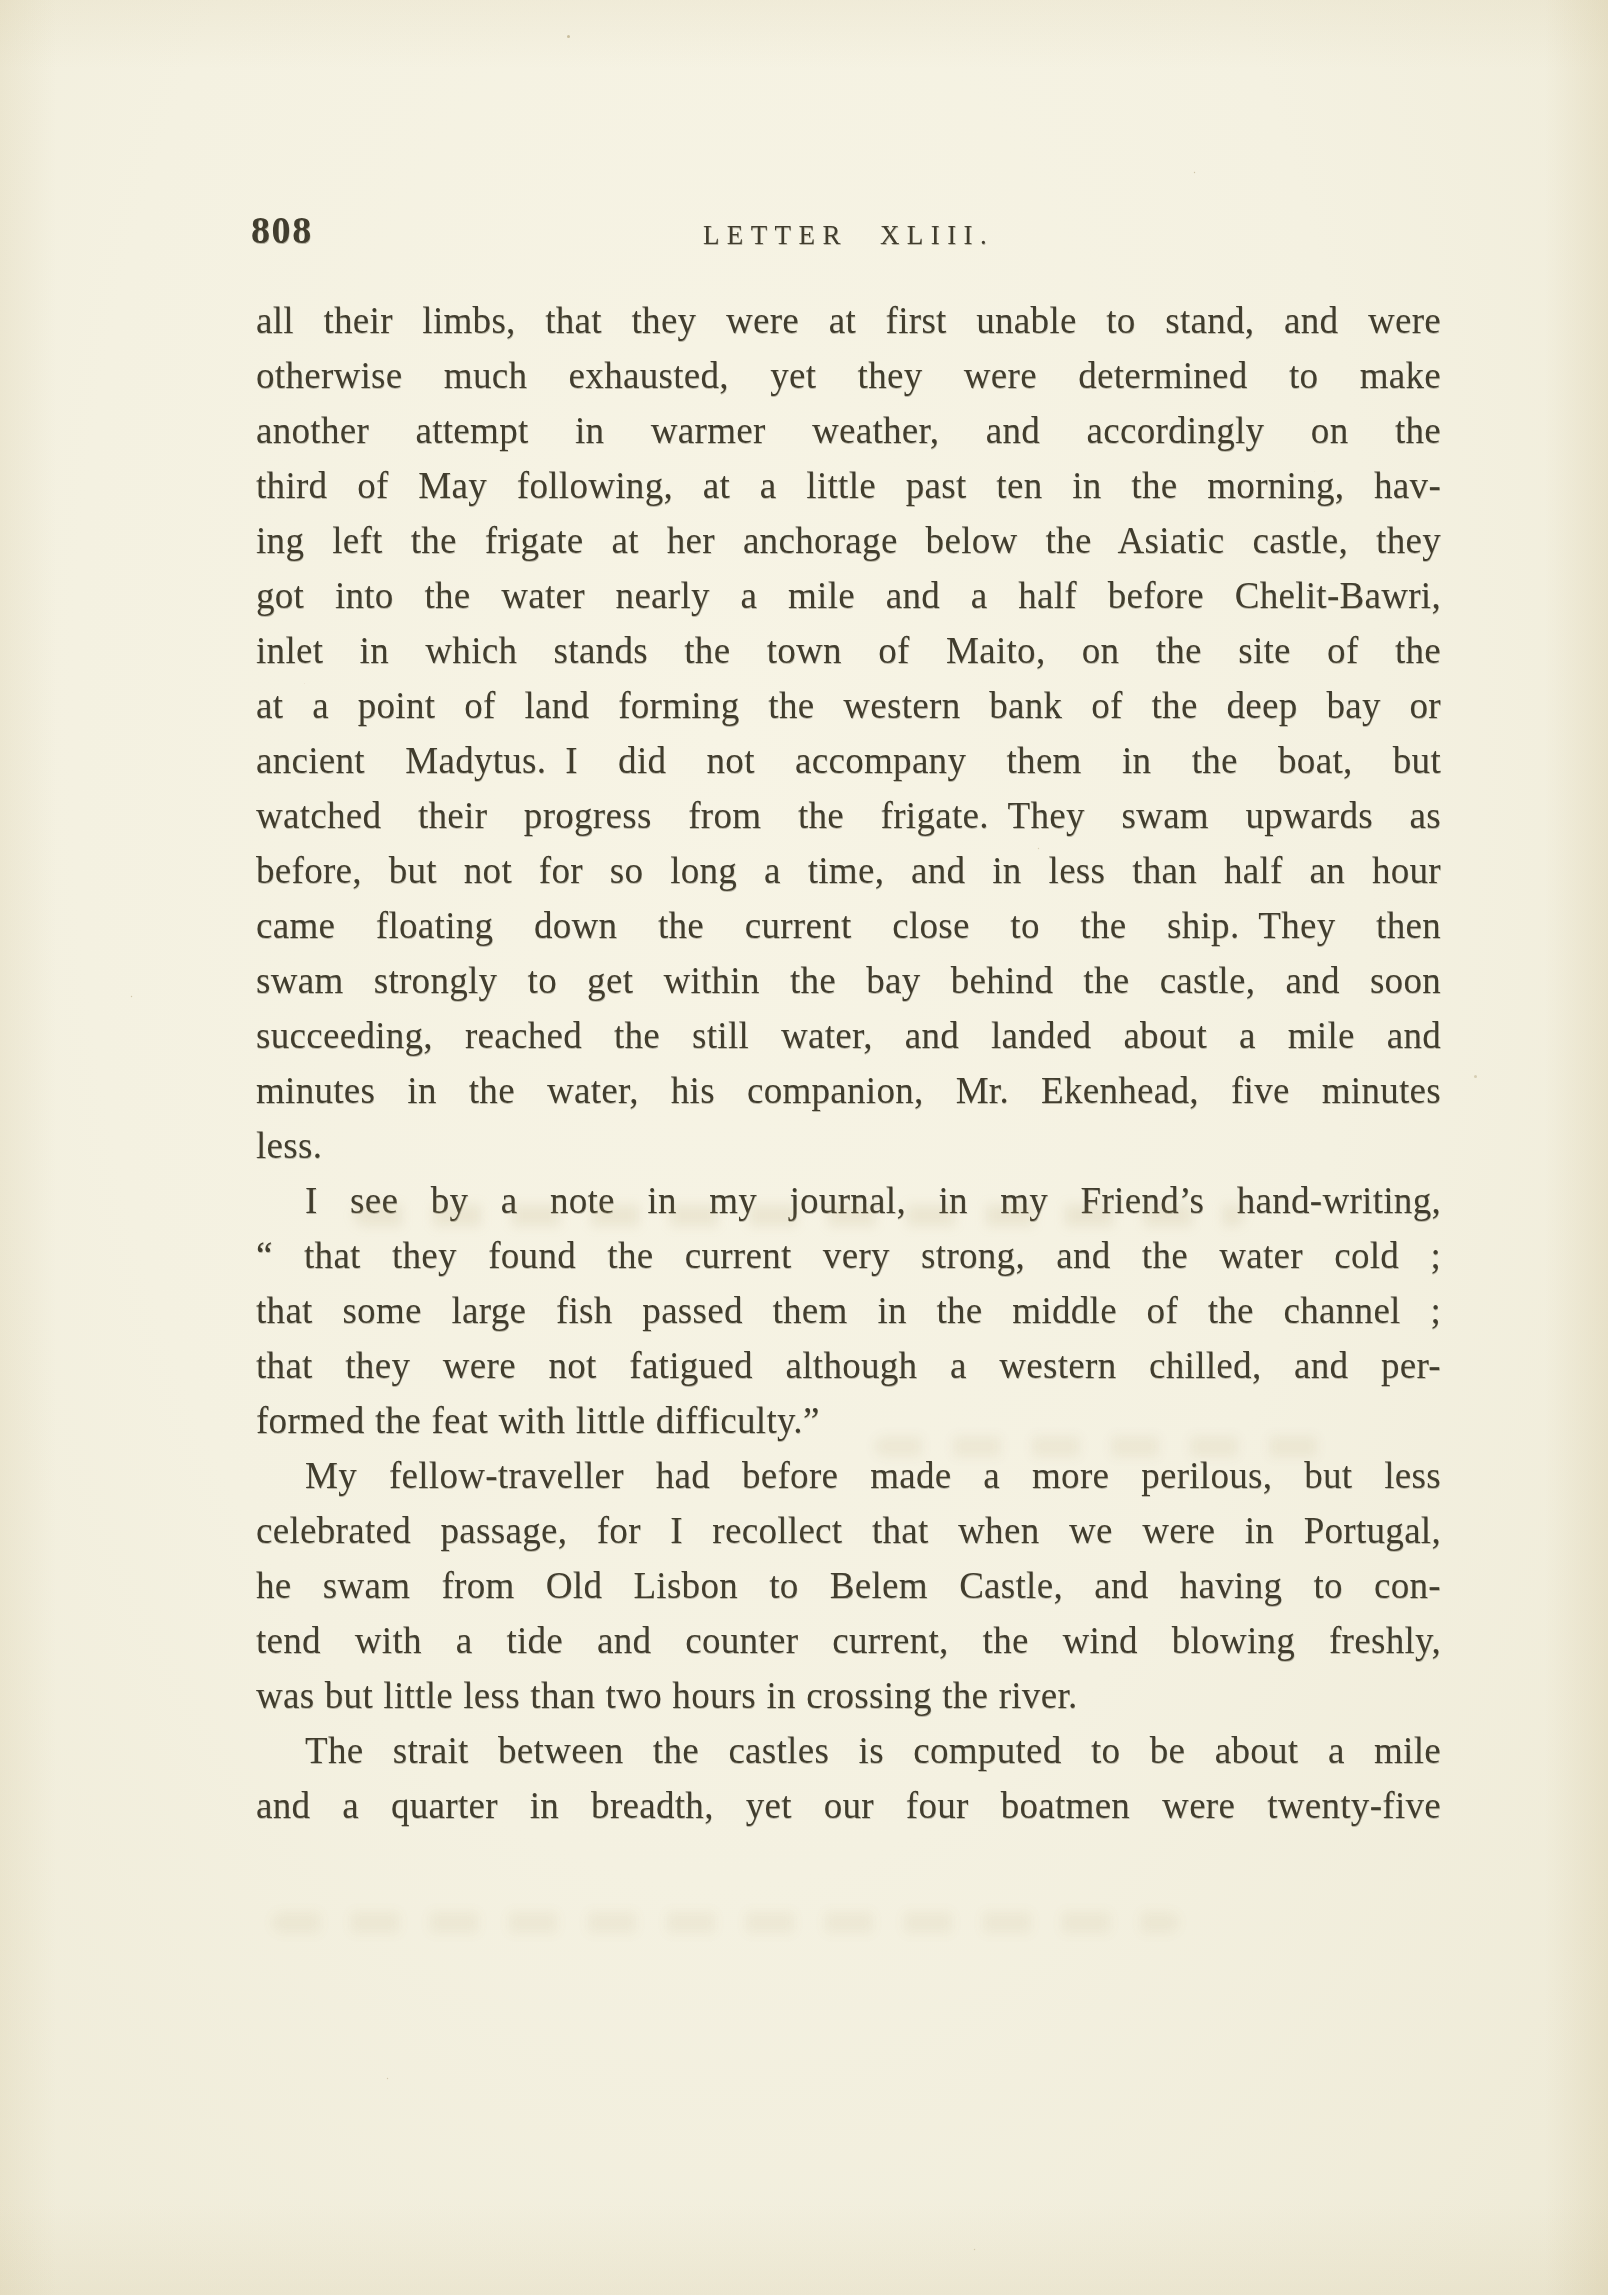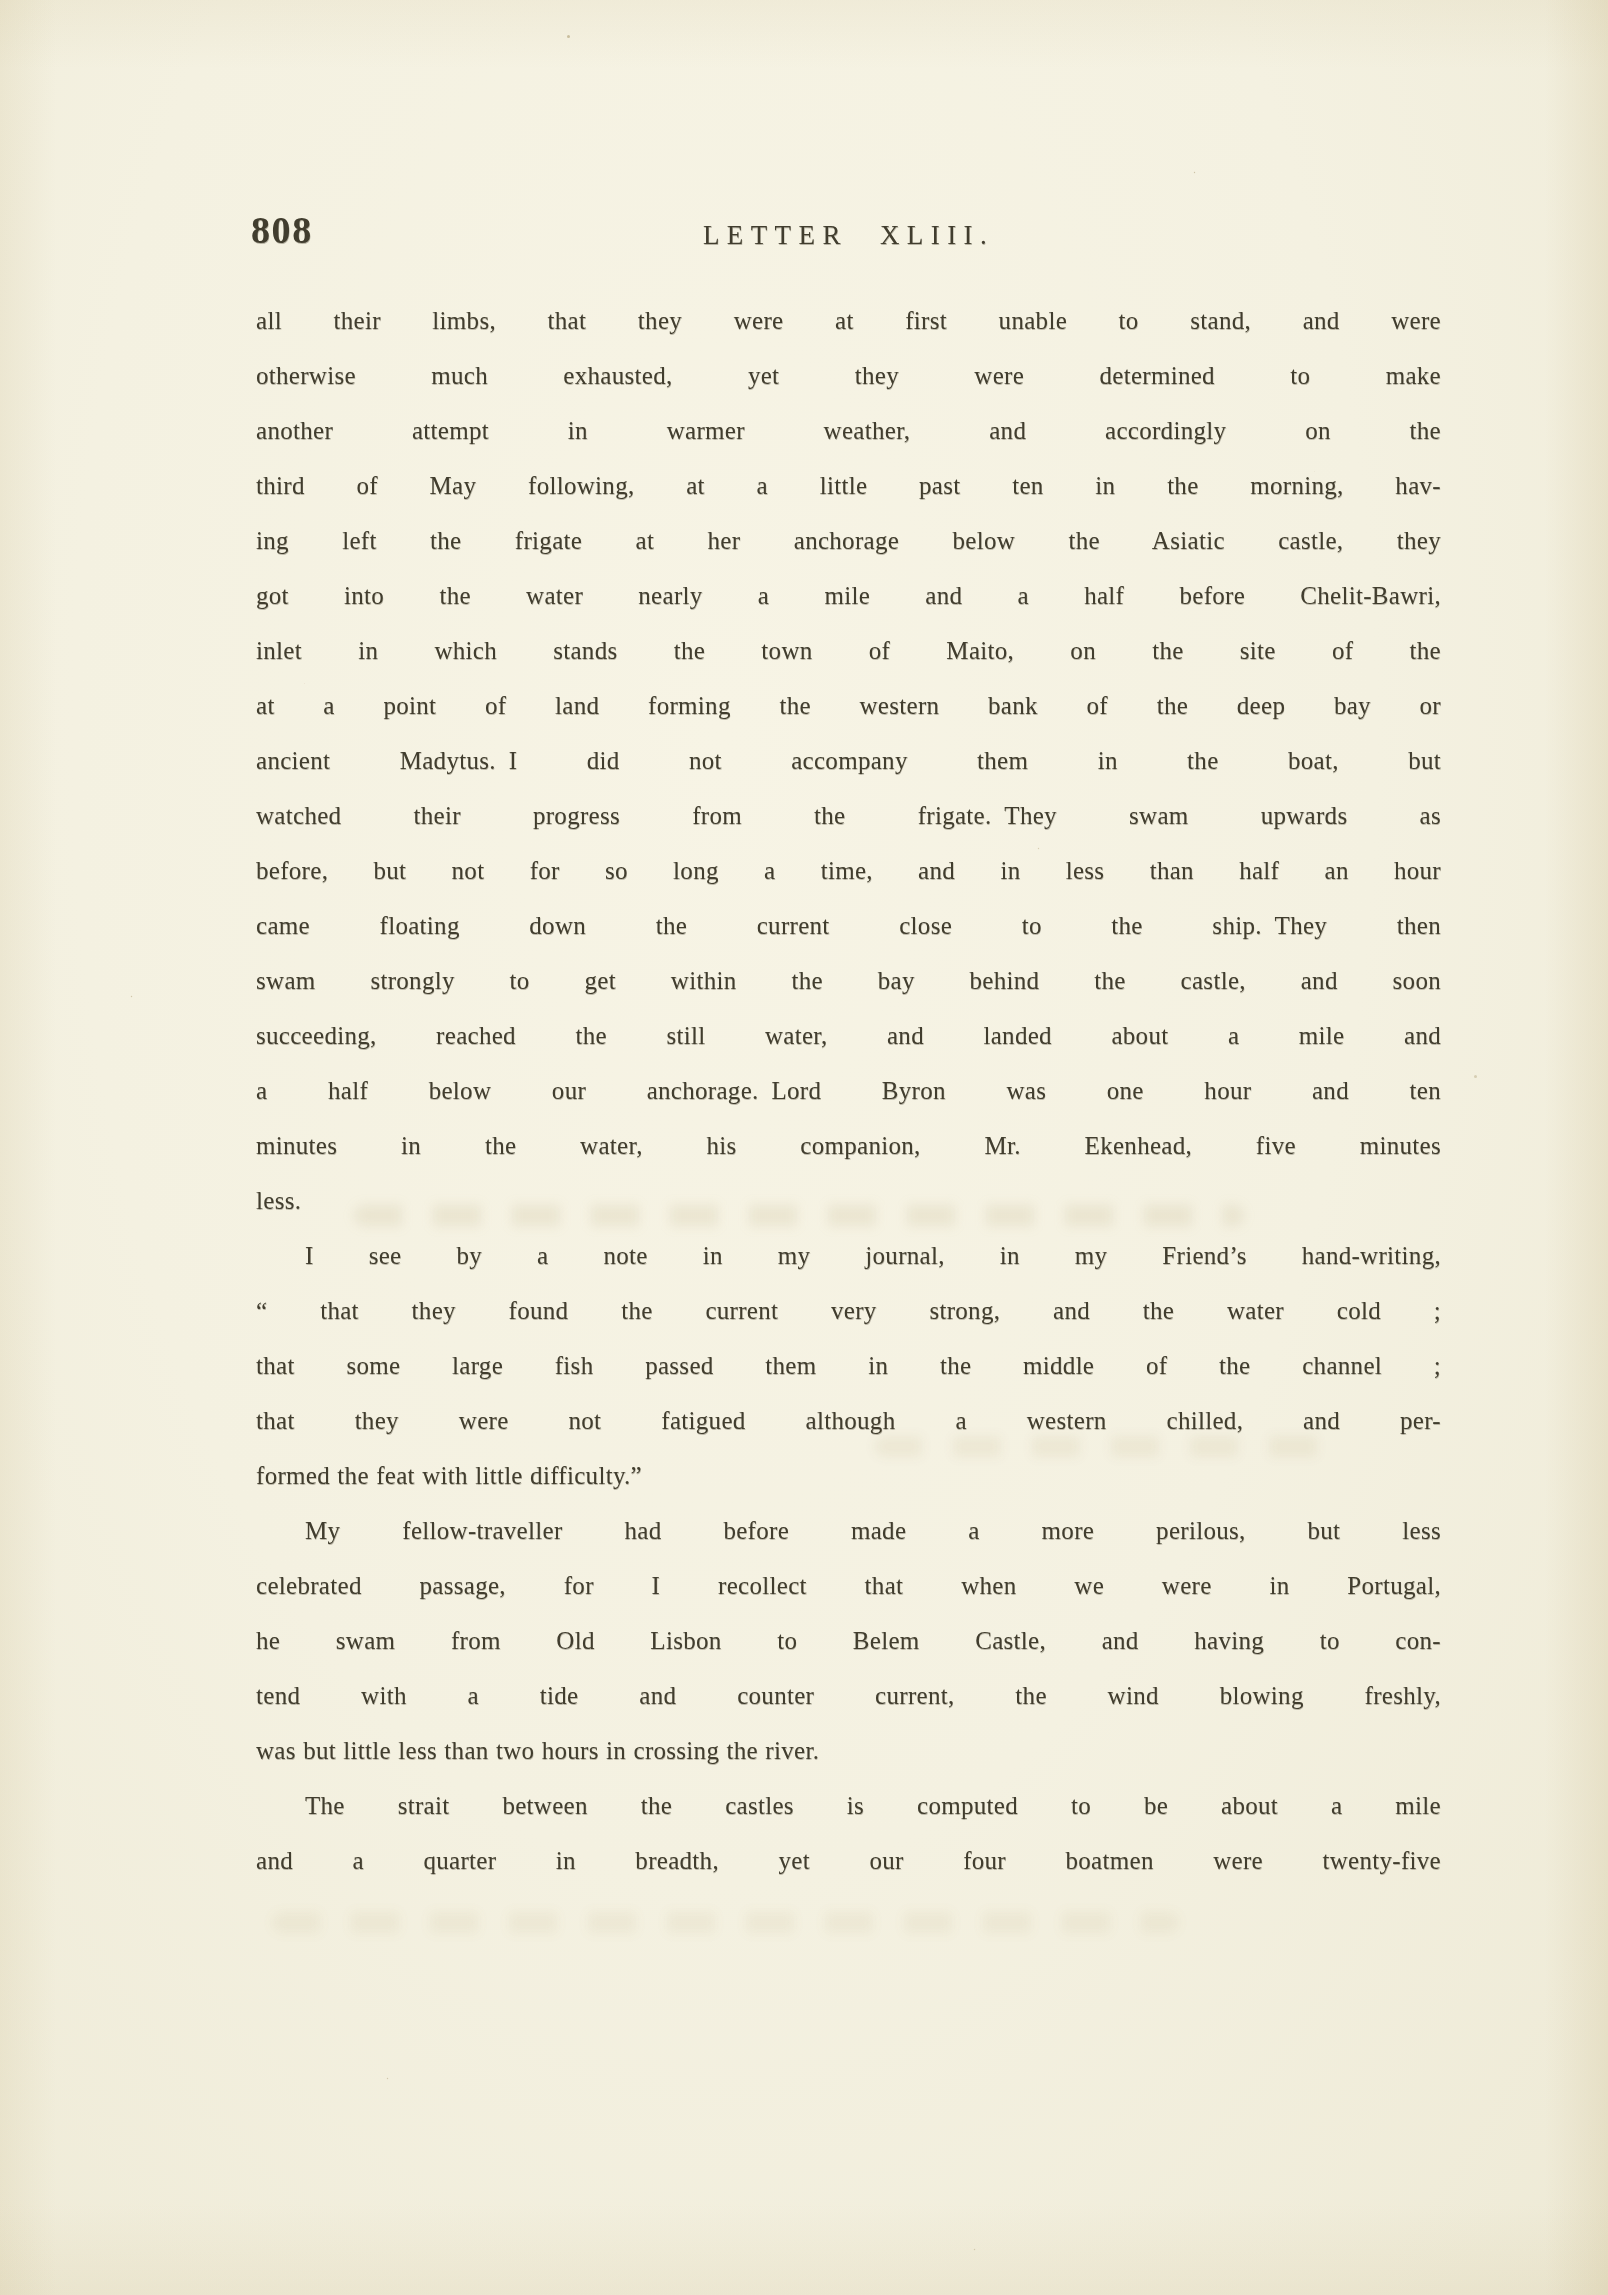--- a/index.html
+++ b/index.html
@@ -58,21 +58,21 @@
     word-spacing: 18px;
     text-shadow: 0.5px 0.7px 0.6px rgba(62,56,40,0.35);
   }
 
   
   .text-block {
     position: absolute;
     left: 256px;
     top: 293px;
     width: 1185px;
-    font-size: 25px;
+    font-size: 37px;
     letter-spacing: 0.3px;
     word-spacing: 0.8px;
     text-shadow: 0.4px 0.7px 0.5px rgba(64,58,42,0.32);
   }
   .paragraph { margin: 0; }
   .line {
     line-height: 55px;
     height: 55px;
     text-align: justify;
     text-align-last: justify;
@@ -135,21 +135,20 @@
         <div class="line justified">ing left the frigate at her anchorage below the Asiatic castle, they</div>
         <div class="line justified">got into the water nearly a mile and a half before Chelit-Bawri,</div>
         <div class="line justified">inlet in which stands the town of Maito, on the site of the</div>
         <div class="line justified">at a point of land forming the western bank of the deep bay or</div>
         <div class="line justified">ancient Madytus. I did not accompany them in the boat, but</div>
         <div class="line justified">watched their progress from the frigate. They swam upwards as</div>
         <div class="line justified">before, but not for so long a time, and in less than half an hour</div>
         <div class="line justified">came floating down the current close to the ship. They then</div>
         <div class="line justified">swam strongly to get within the bay behind the castle, and soon</div>
         <div class="line justified">succeeding, reached the still water, and landed about a mile and</div>
-        <div class="line justified">a half below our anchorage. Lord Byron was one hour and ten</div>
         <div class="line justified">minutes in the water, his companion, Mr. Ekenhead, five minutes</div>
         <div class="line last">less.</div>
       </div>
       <div class="paragraph">
         <div class="line justified indent">I see by a note in my journal, in my Friend’s hand-writing,</div>
         <div class="line justified">“ that they found the current very strong, and the water cold ;</div>
         <div class="line justified">that some large fish passed them in the middle of the channel ;</div>
         <div class="line justified">that they were not fatigued although a western chilled, and per-</div>
         <div class="line last">formed the feat with little difficulty.”</div>
       </div>

